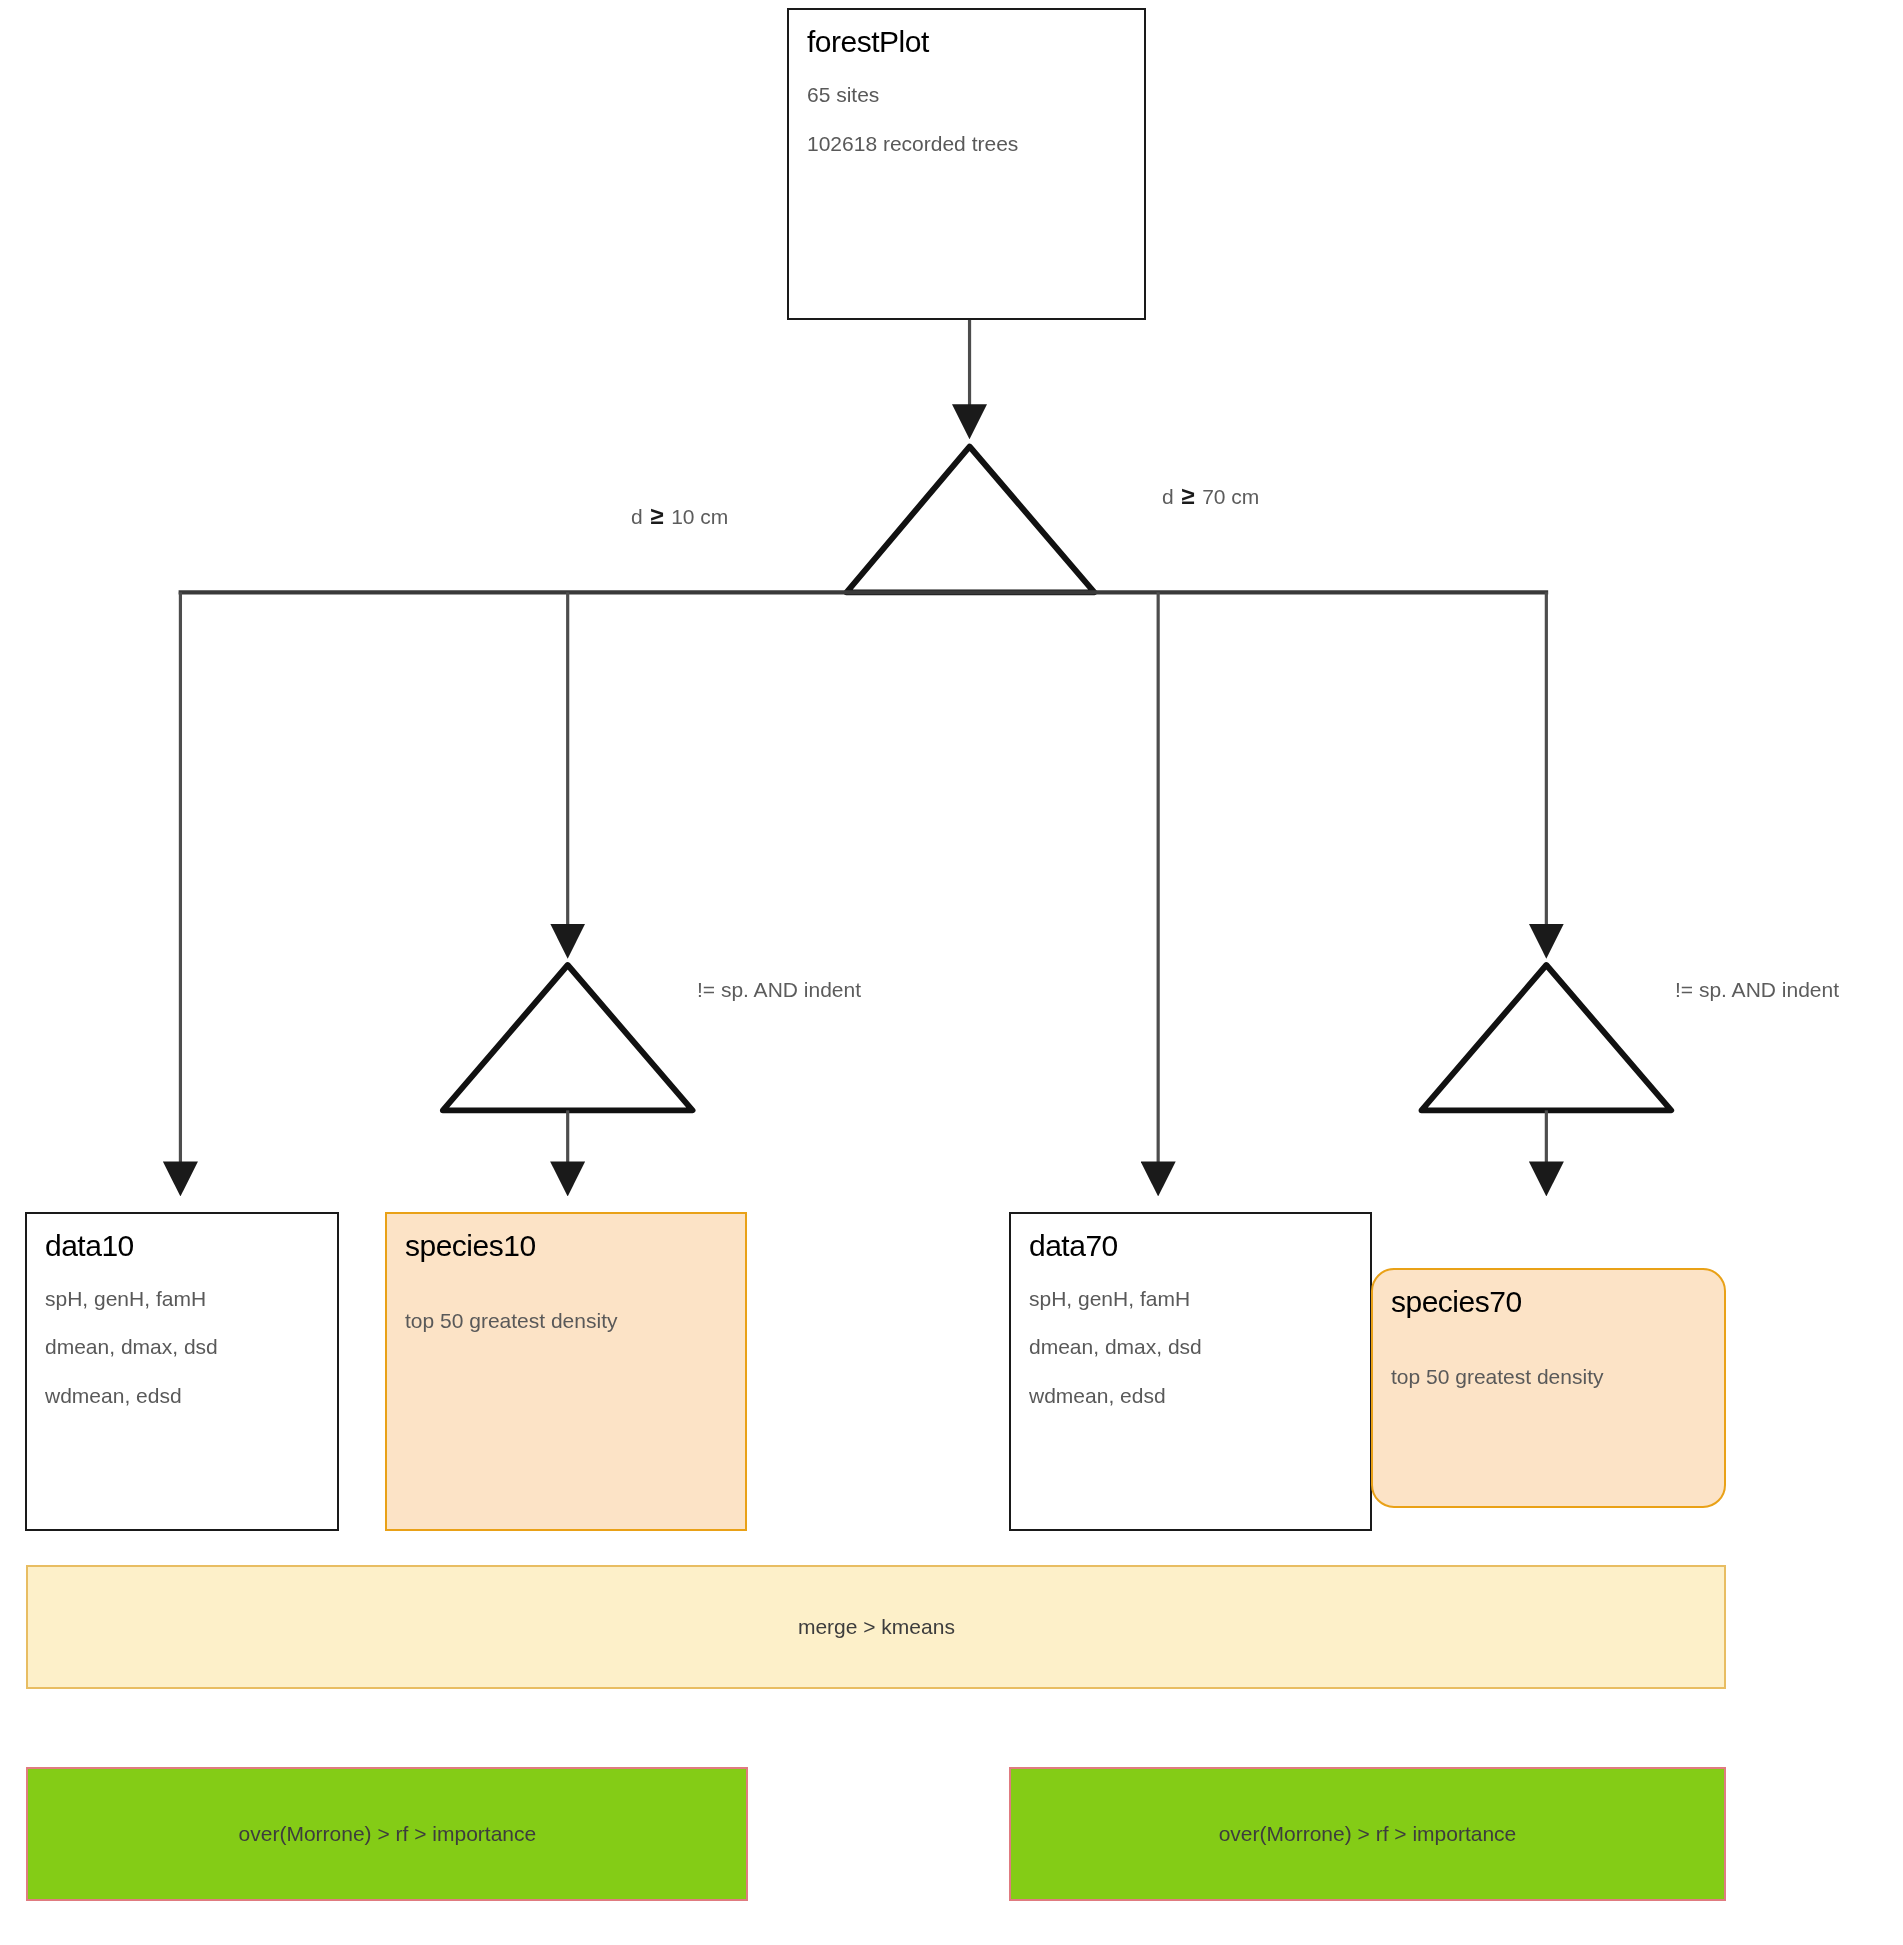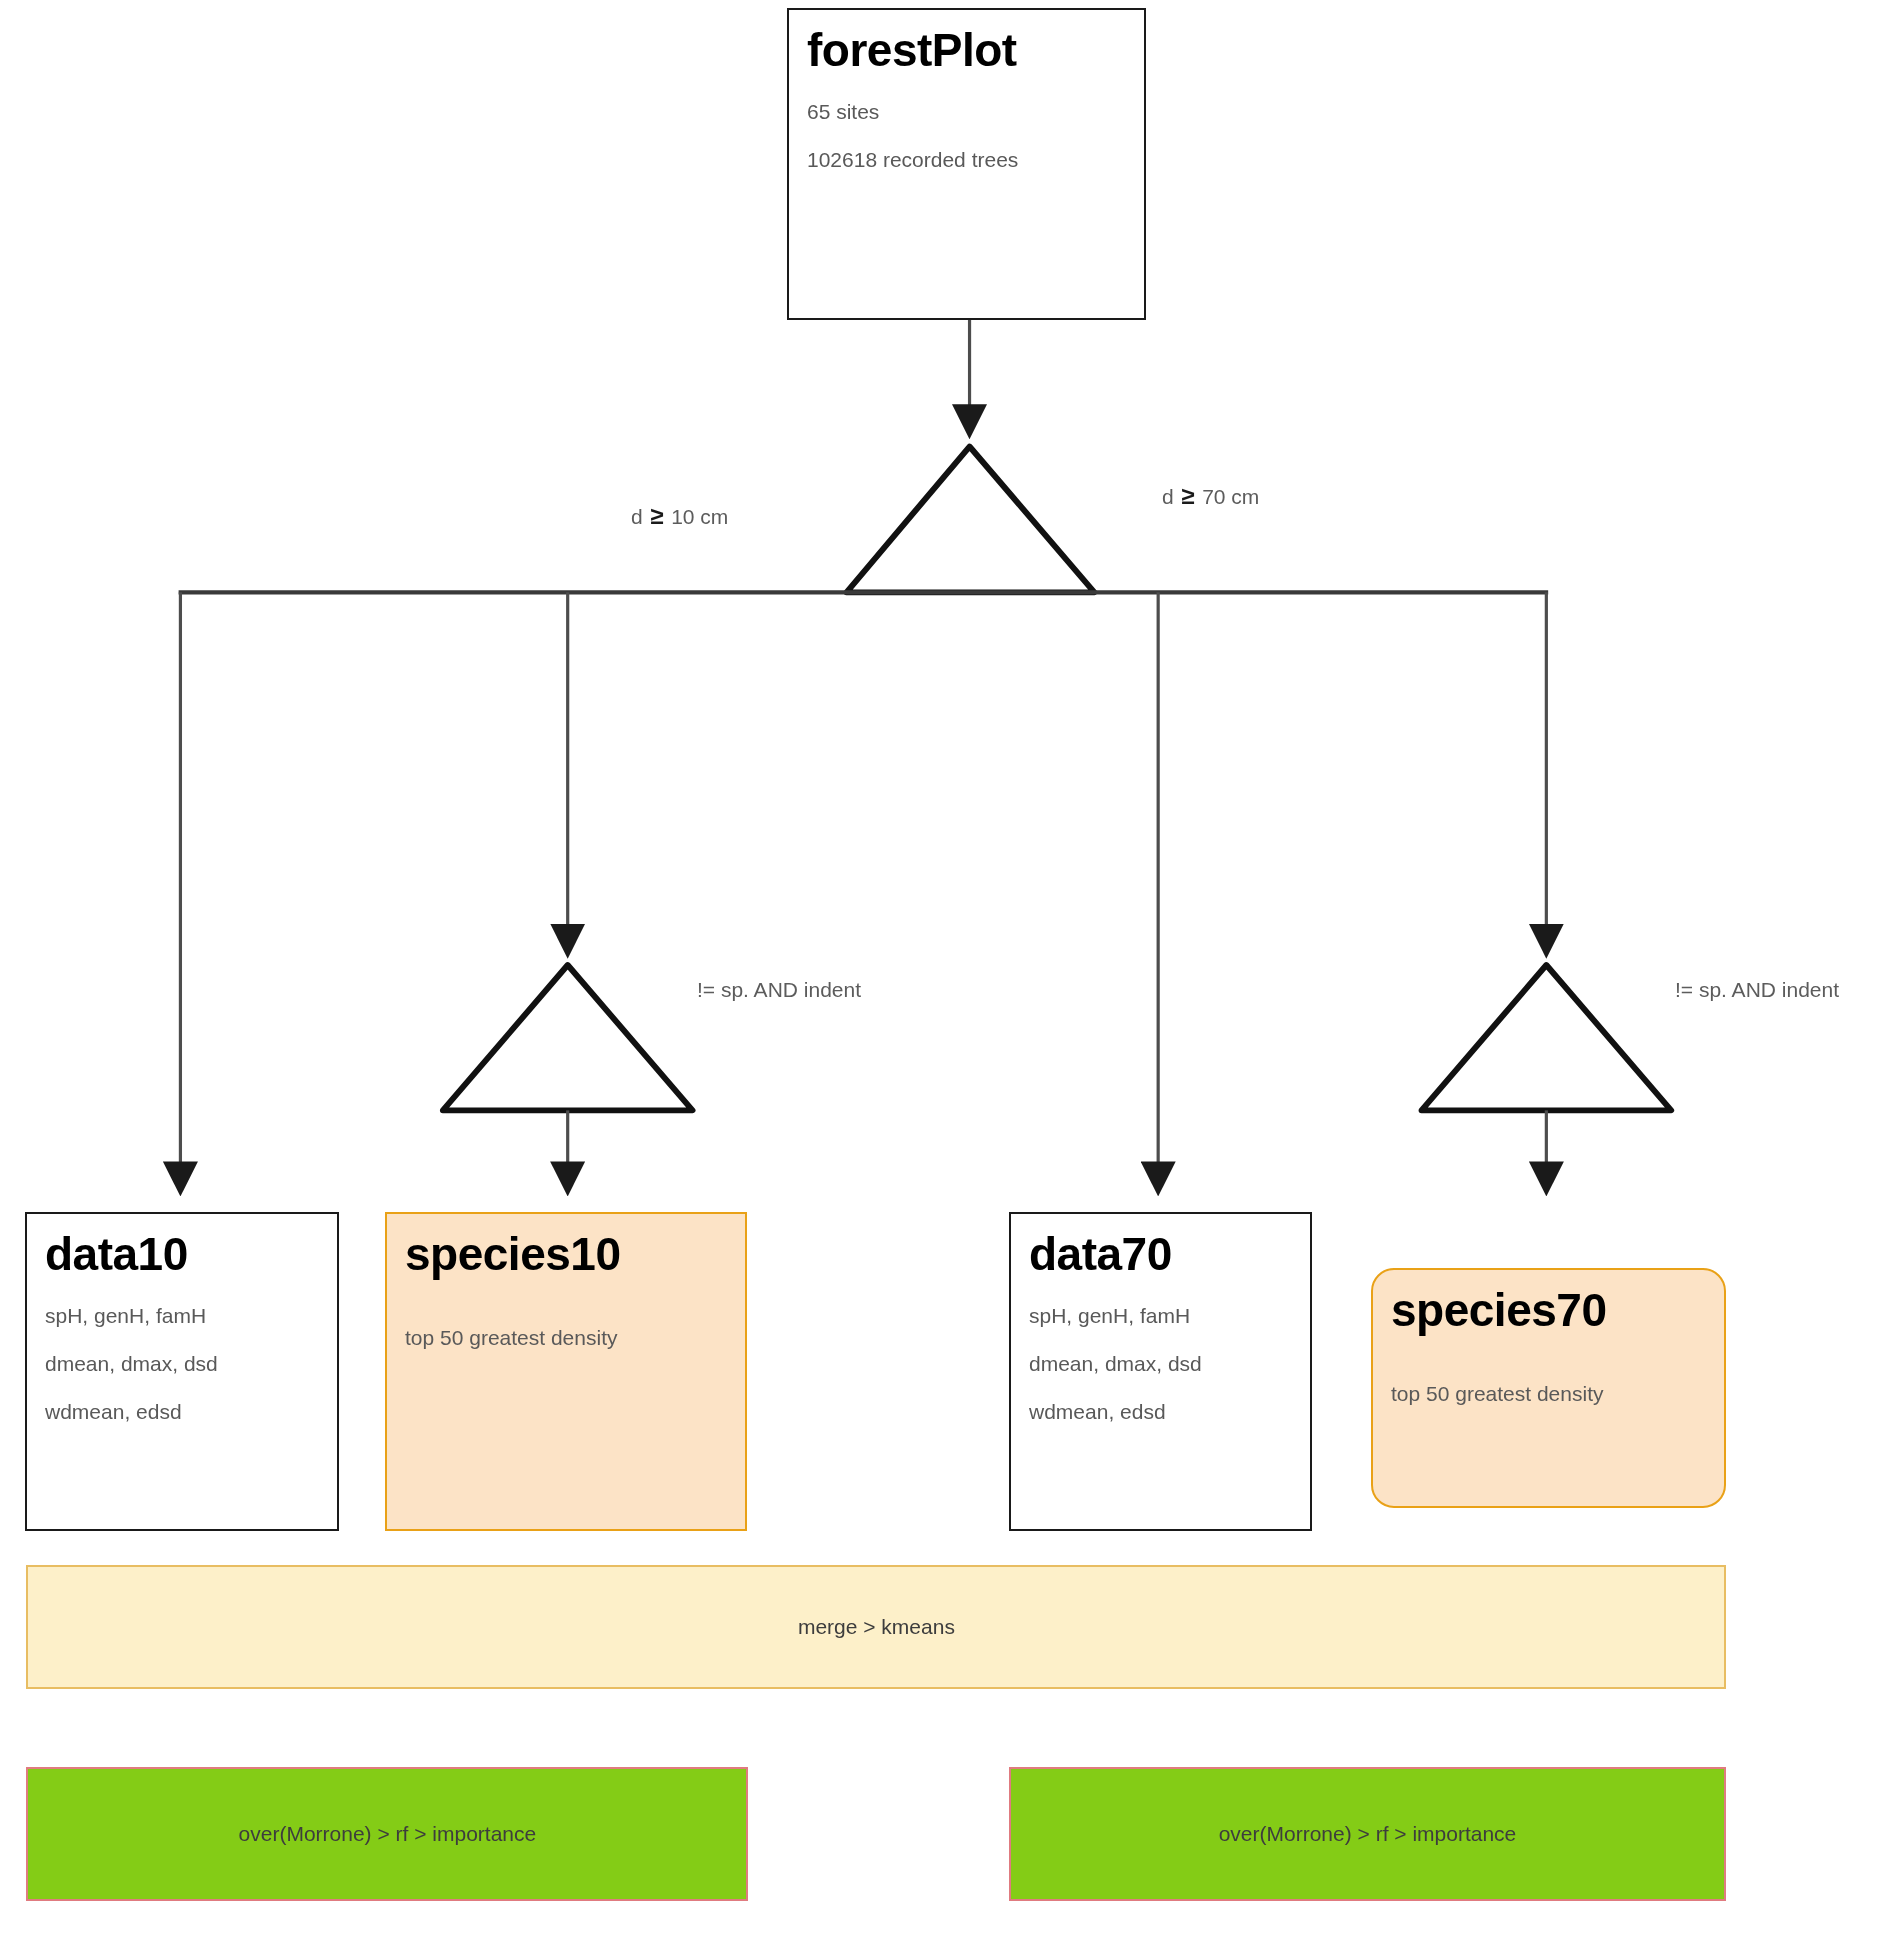--- a/index.html
+++ b/index.html
@@ -31,22 +31,22 @@
     box-sizing: border-box;
     background: #ffffff;
     border: 2.7px solid #1a1a1a;
     padding: 15.5px 18px 0 18px;
   }
   .node-box.accent-orange {
     background: #fce3c6;
     border-color: #e9a117;
   }
   .node-title {
-    font-size: 46px;
-    font-weight: bold;
+    font-size: 30px;
+    font-weight: normal;
     color: #000000;
     line-height: 1.05;
     letter-spacing: -0.5px;
     white-space: nowrap;
   }
   .node-lines {
     margin-top: 24px;
   }
   .node-line {
     font-size: 21px;
@@ -159,21 +159,21 @@
     </div>
   </div>
 
   <div class="node-box accent-orange" style="left:385px; top:1212px; width:362px; height:319px;">
     <div class="node-title">species10</div>
     <div class="node-lines" style="margin-top:46px;">
       <div class="node-line compact">top 50 greatest density</div>
     </div>
   </div>
 
-  <div class="node-box" style="left:1009px; top:1212px; width:303px; height:319px;">
+  <div class="node-box" style="left:1009px; top:1212px; width:363px; height:319px;">
     <div class="node-title">data70</div>
     <div class="node-lines">
       <div class="node-line">spH, genH, famH</div>
       <div class="node-line">dmean, dmax, dsd</div>
       <div class="node-line compact">wdmean, edsd</div>
     </div>
   </div>
 
   <div class="node-box accent-orange" style="left:1371px; top:1268px; width:355px; height:240px;border-radius:23px;">
     <div class="node-title">species70</div>

